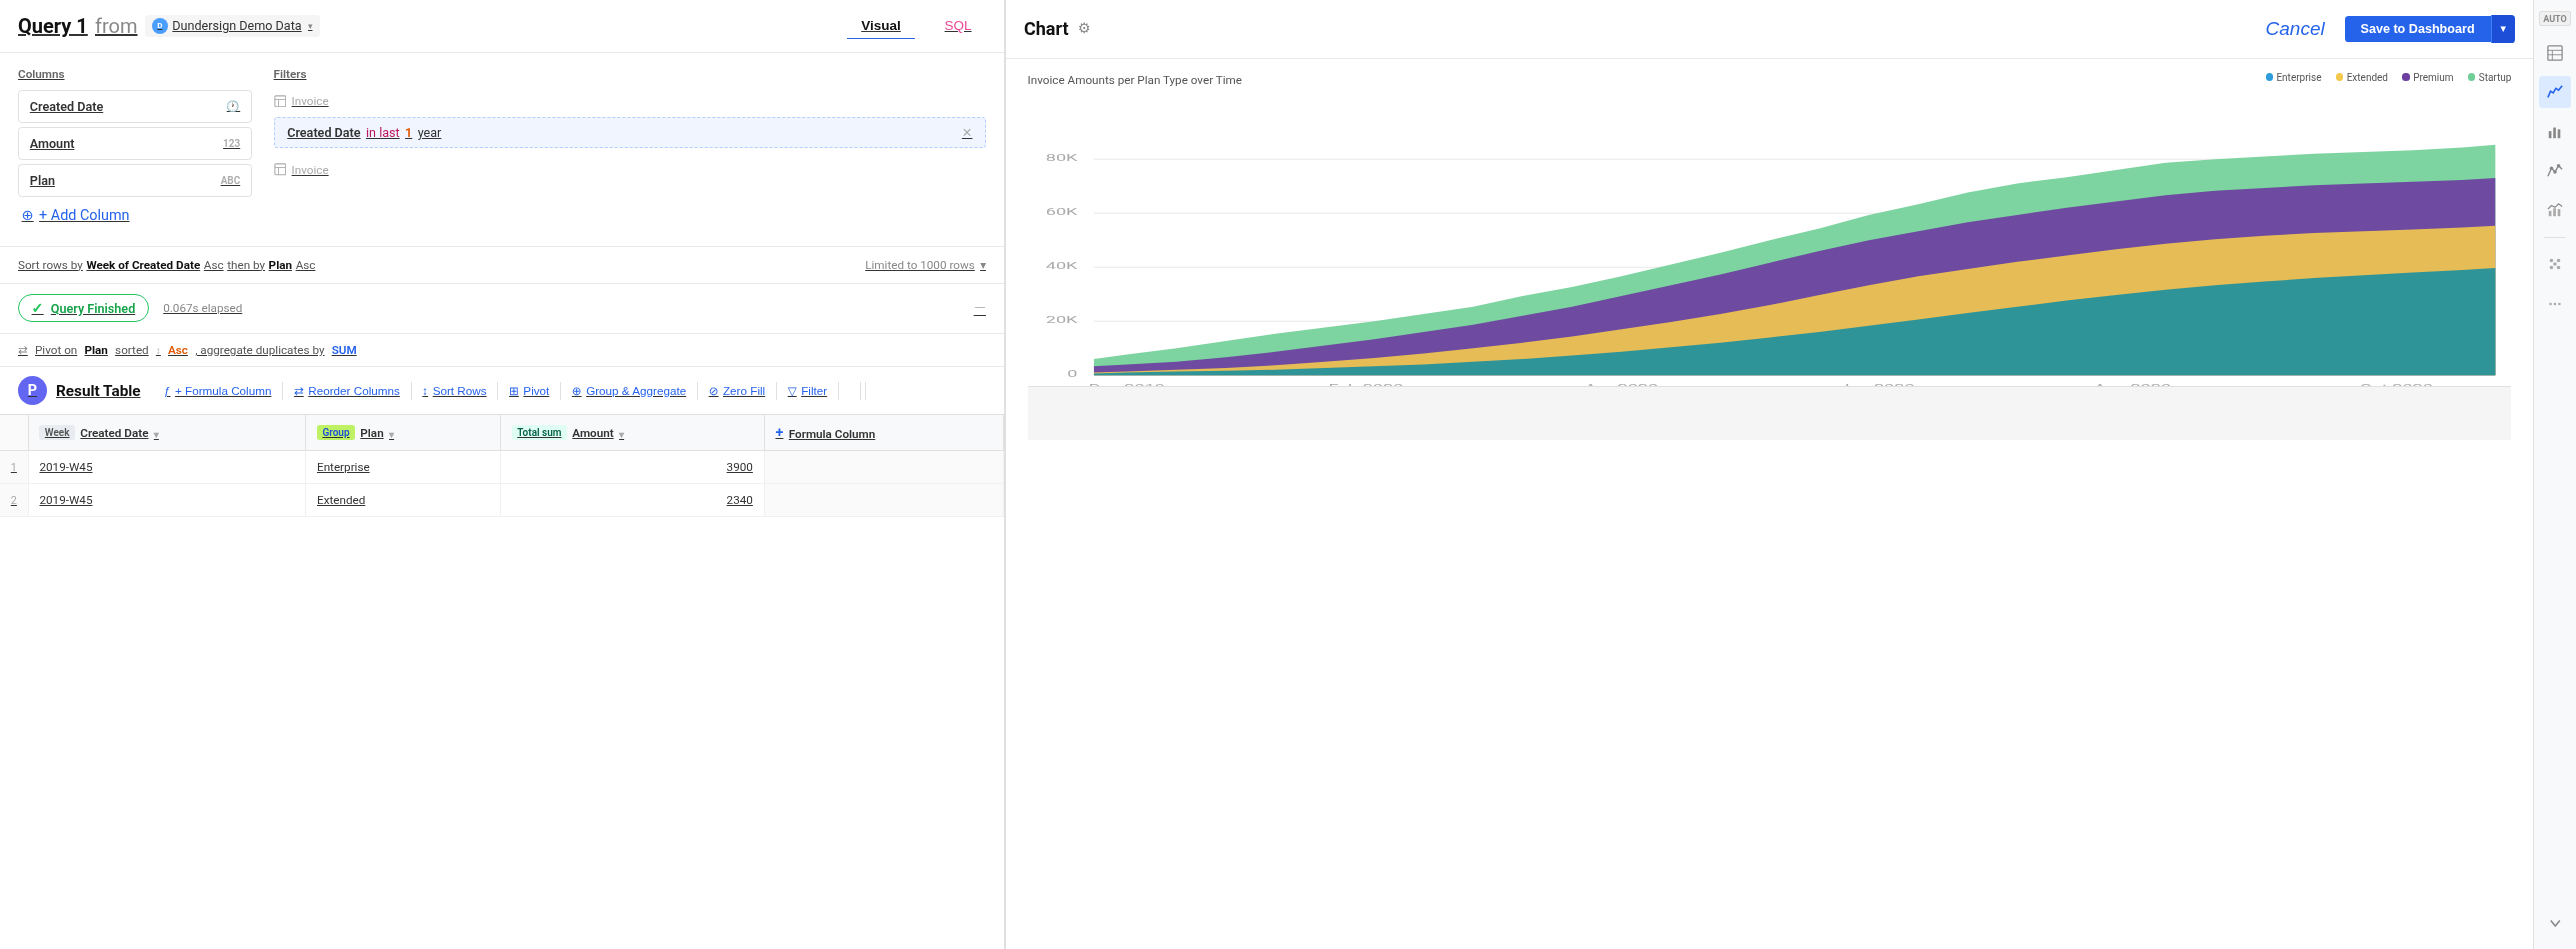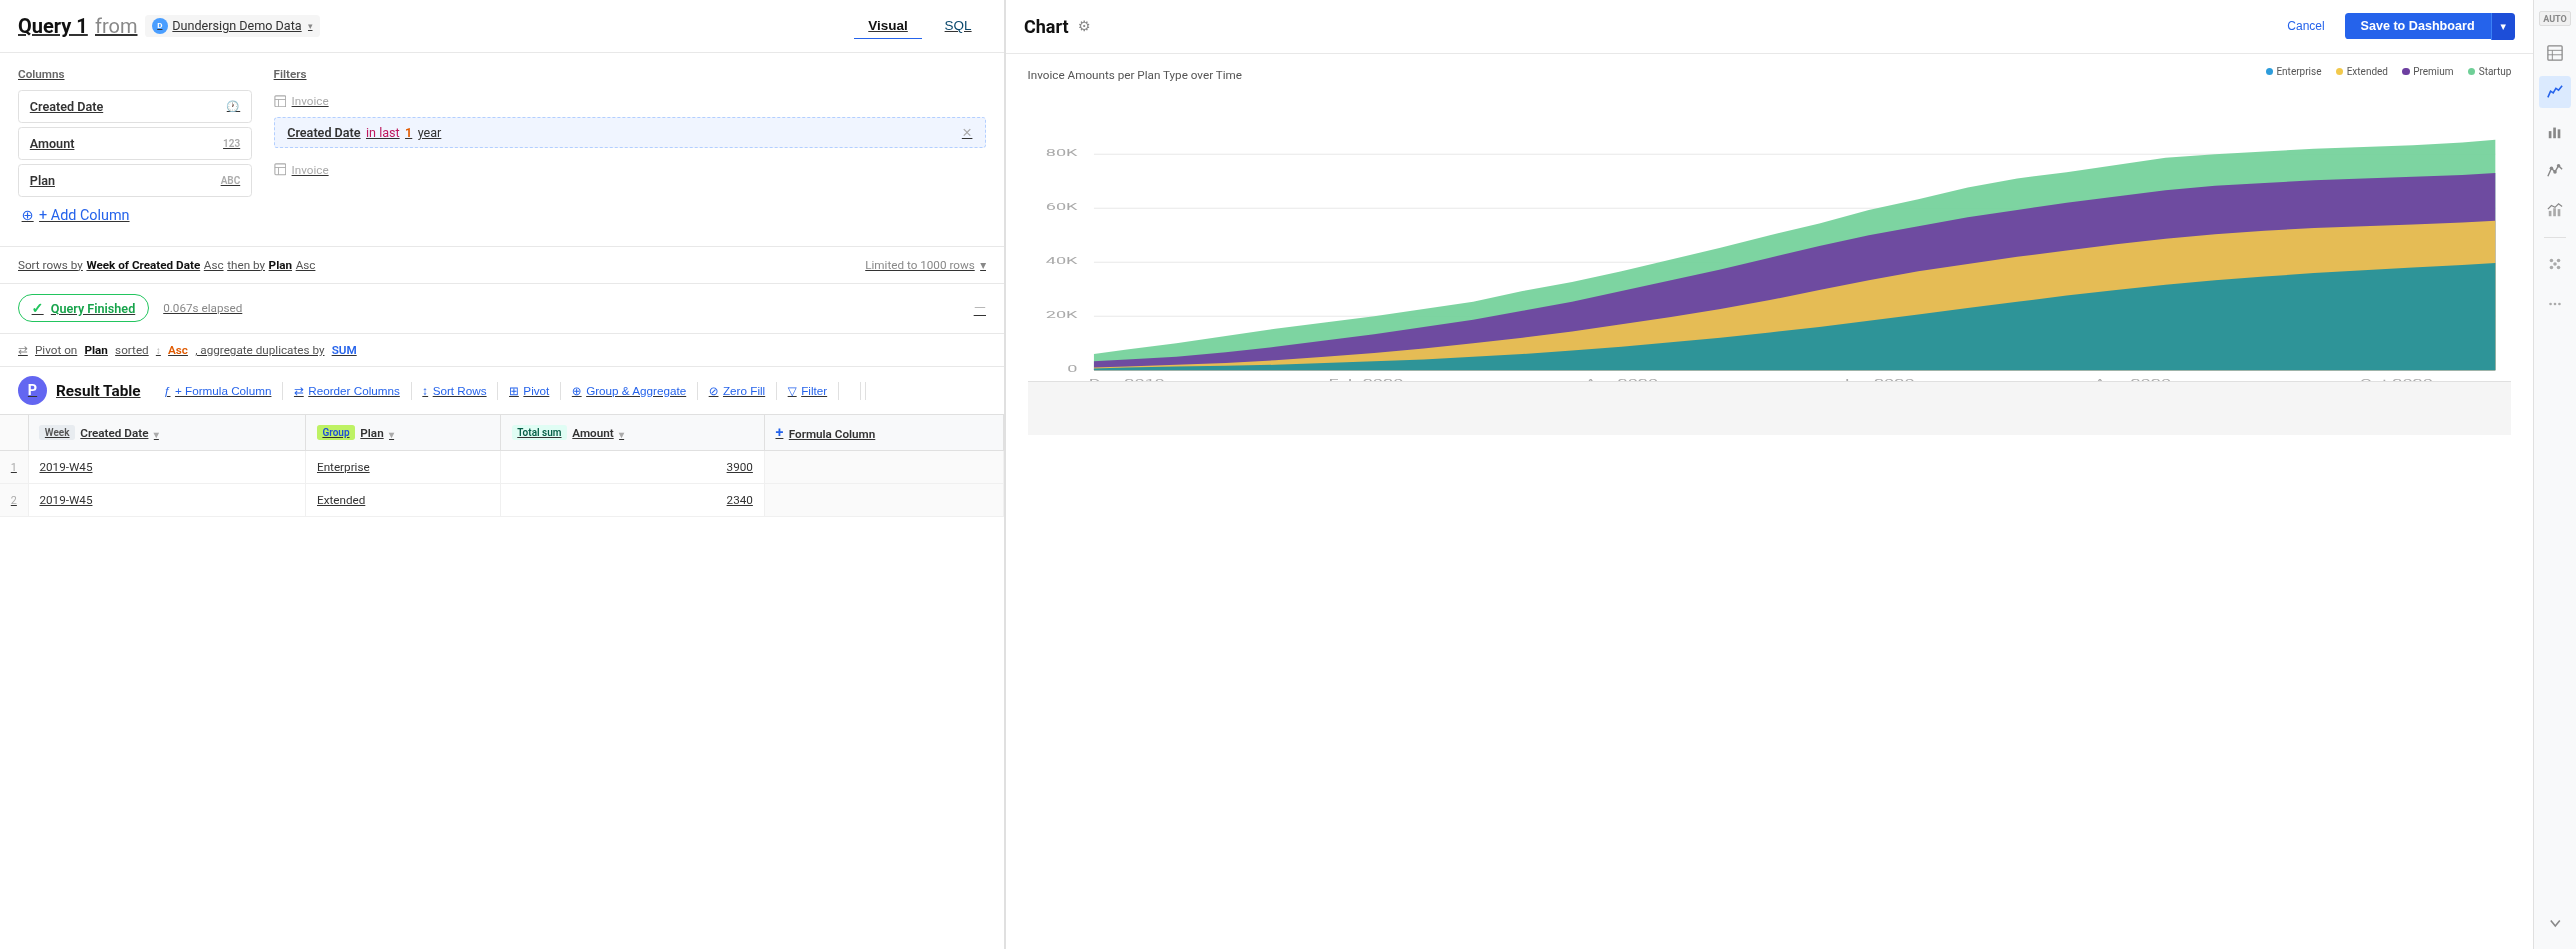--- a/index.html
+++ b/index.html
@@ -12,22 +12,22 @@
 
     
     .query-header { display: flex; align-items: center; justify-content: space-between; padding: 12.6px 18px; border-bottom: 0.9px solid #e8e8e8; background: #fff; }
     .query-title { display: flex; align-items: center; gap: 7.2px; }
     .query-title-text { font-size: 20px; font-weight: 700; color: #111; }
     .query-from-text { font-size: 20px; font-weight: 400; color: #888; }
     .db-badge { display: flex; align-items: center; gap: 4.5px; background: #f5f5f5; border-radius: 3.6px; padding: 2.7px 7.2px; cursor: pointer; }
     .db-badge-icon { width: 16px; height: 16px; border-radius: 50%; background: #4a9eff; display: flex; align-items: center; justify-content: center; font-size: 8px; color: #fff; font-weight: bold; }
     .db-badge-text { font-size: 12.6px; color: #333; }
     .db-badge-arrow { font-size: 9px; color: #888; margin-left: 1.8px; }
-    .view-tabs { display: flex; gap: 8px; align-items: center; }
-    .tab-btn { padding: 5.4px 14.4px; border: none; background: transparent; font-size: 13.5px; color: #0c4a6e; cursor: pointer; border-bottom: 1.8px solid transparent; }
+    .view-tabs { display: flex; gap: 15px; align-items: center; }
+    .tab-btn { padding: 5.4px 14.4px; border: none; background: transparent; font-size: 13.5px; color: #ec4899; cursor: pointer; border-bottom: 1.8px solid transparent; }
     .tab-btn.active { color: #111; border-bottom: 1.8px solid #2563eb; font-weight: 600; }
 
     
     .query-body { display: flex; padding: 14.4px 18px; gap: 21.6px; border-bottom: 0.9px solid #e8e8e8; flex: 0 0 auto; }
 
     
     .section-title { font-size: 11.7px; font-weight: 600; color: #666; margin-bottom: 9px; text-transform: none; }
     .columns-section { flex: 0 0 234px; }
     .column-item { display: flex; align-items: center; justify-content: space-between; padding: 8px 10.8px; border: 0.9px solid #e0e0e0; border-radius: 3.6px; margin-bottom: 3.6px; cursor: pointer; background: #fff; font-weight: 600; font-size: 12.6px; }
     .column-item-icon { color: #aaa; font-size: 10.8px; }
@@ -90,21 +90,21 @@
     td.amount-col { text-align: right; }
     .empty-col { background: #fafafa; }
 
     
     .right-panel { flex: 1; display: flex; flex-direction: column; background: #fff; border-left: 0.9px solid #e0e0e0; }
     .chart-header { display: flex; align-items: center; justify-content: space-between; padding: 12.6px 18px; border-bottom: 0.9px solid #e8e8e8; }
     .chart-title-area { display: flex; align-items: center; gap: 9px; }
     .chart-title { font-size: 18px; font-weight: 700; color: #111; }
     .chart-gear { color: #888; cursor: pointer; font-size: 14.4px; }
     .chart-actions { display: flex; align-items: center; gap: 9px; }
-    .cancel-btn { color: #2563eb; background: transparent; border: none; font-size: 12px; cursor: pointer; padding: 5.4px 10.8px; }
+    .cancel-btn { color: #2563eb; background: transparent; border: none; font-size: 19px; cursor: pointer; padding: 5.4px 10.8px; font-style: italic; }
     .save-btn { display: flex; align-items: center; gap: 0; }
     .save-main-btn { background: #2563eb; color: #fff; border: none; border-radius: 3.6px 0 0 3.6px; padding: 6px 16px; font-size: 12.6px; font-weight: 600; cursor: pointer; }
     .save-dropdown-btn { background: #1d4ed8; color: #fff; border: none; border-radius: 0 3.6px 3.6px 0; padding: 7.2px 9px; cursor: pointer; font-size: 10.8px; border-left: 0.9px solid #3b82f6; }
 
     
     .chart-area { flex: 1; padding: 14.4px 21.6px; position: relative; }
     .chart-subtitle { font-size: 11.7px; color: #555; margin-bottom: 10.8px; }
     .chart-legend { display: flex; gap: 14.4px; position: absolute; top: 12.6px; right: 21.6px; }
     .legend-item { display: flex; align-items: center; gap: 3.6px; font-size: 10px; color: #555; }
     .legend-dot { width: 7.2px; height: 7.2px; border-radius: 50%; }

